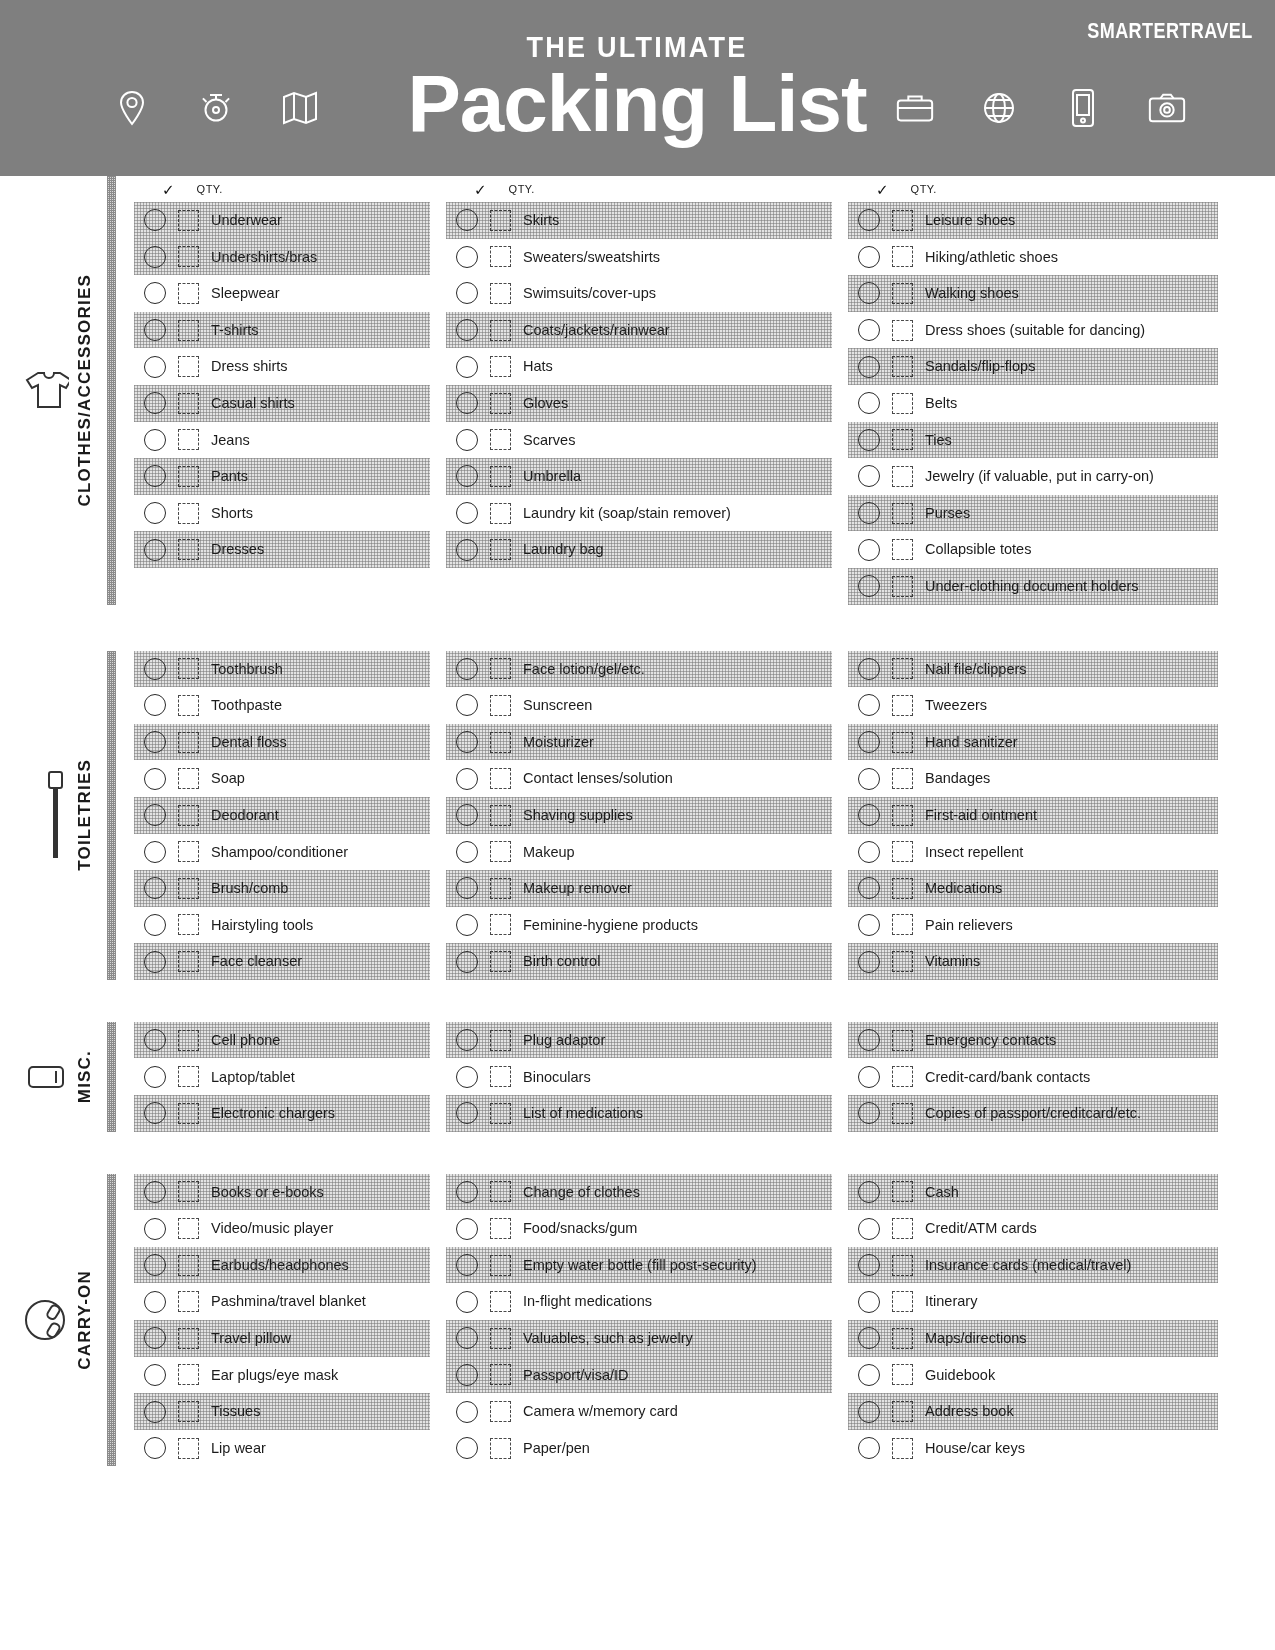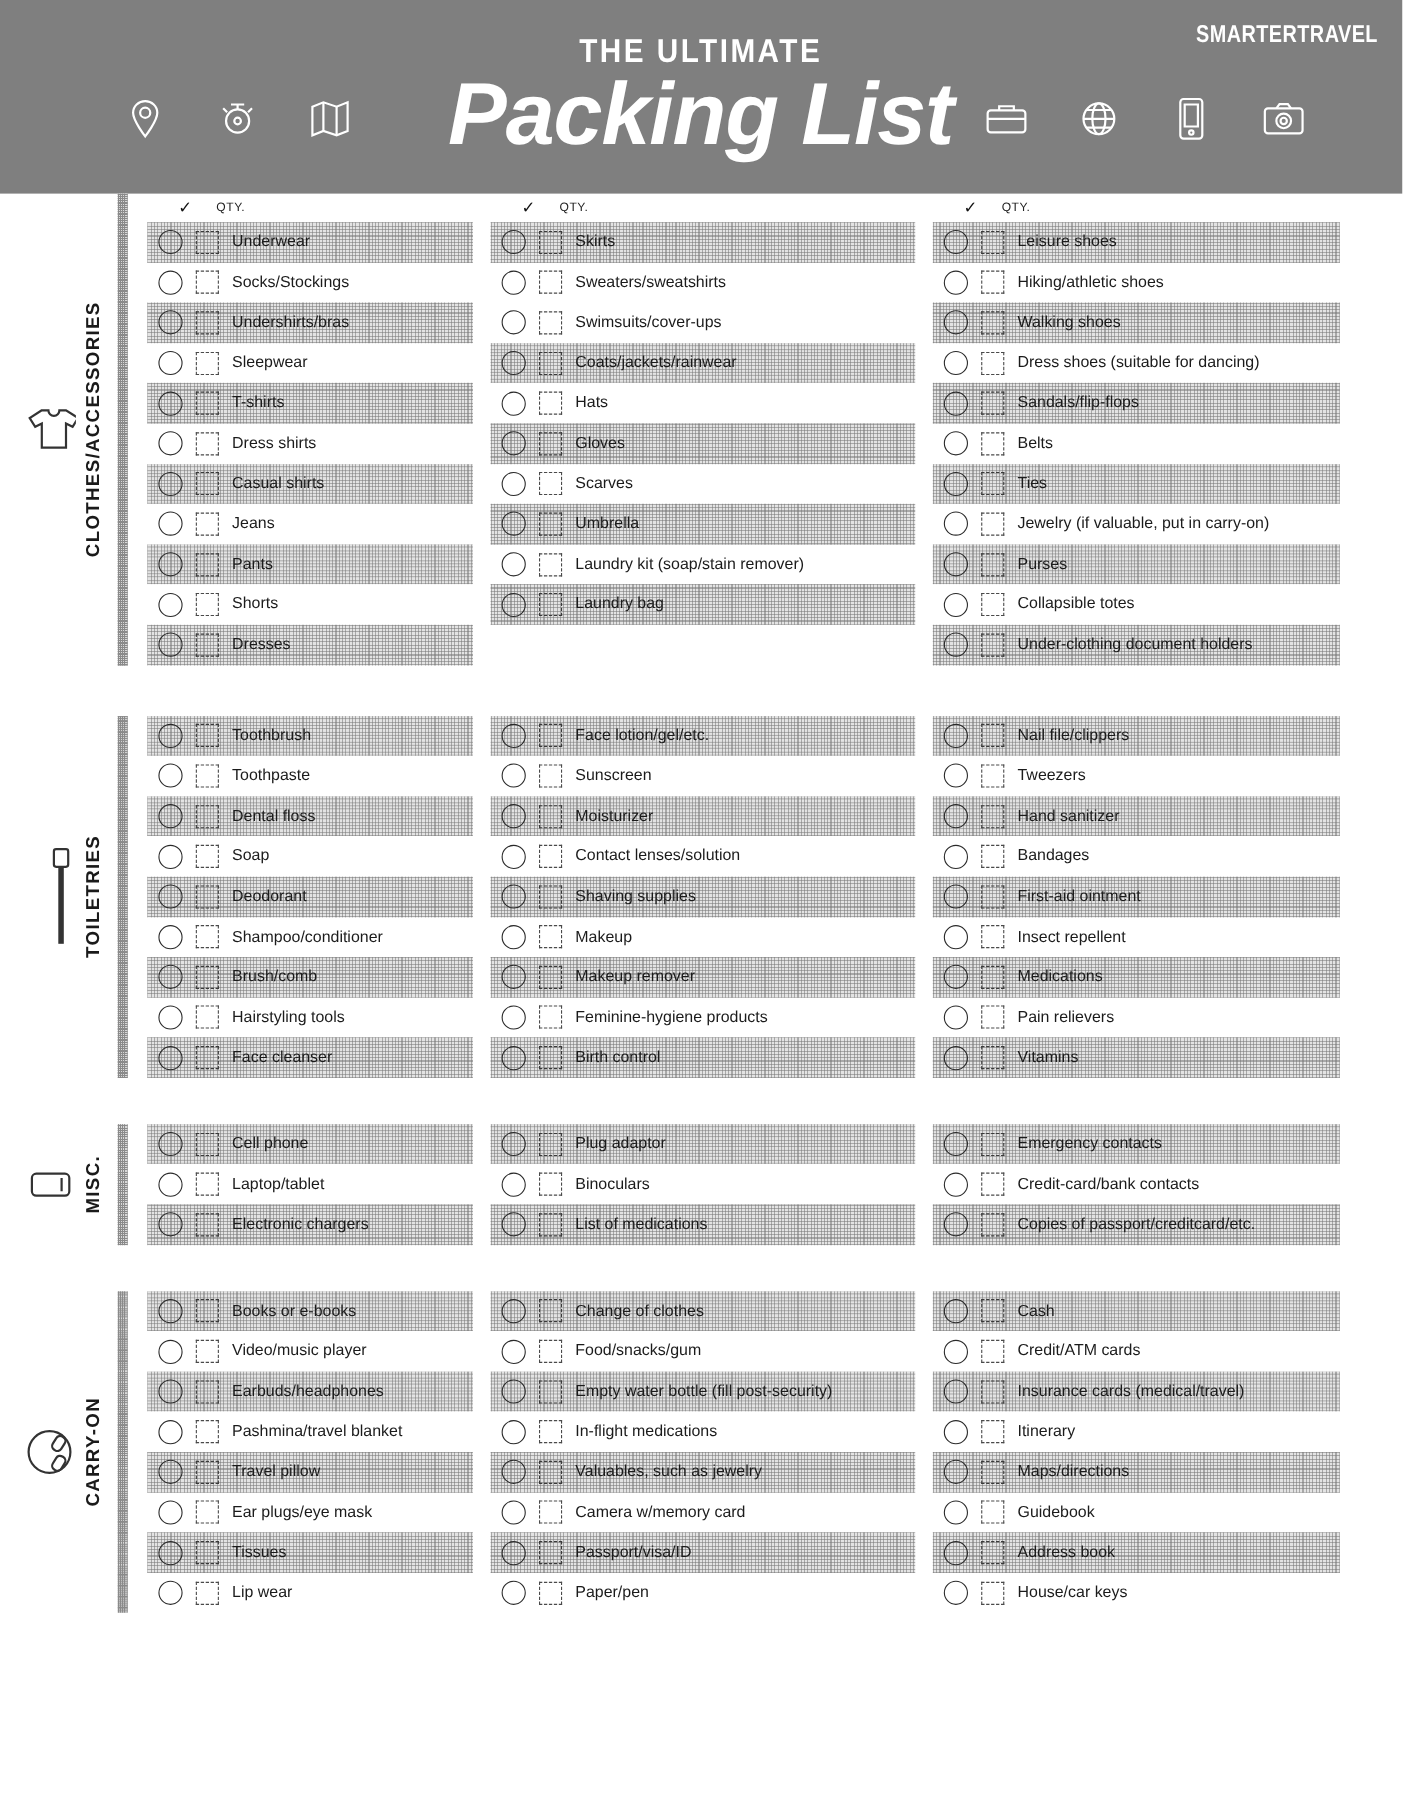--- a/index.html
+++ b/index.html
@@ -47,21 +47,20 @@
     transform: scaleX(0.9);
   }
   .title-main {
     color: #ffffff;
     font-size: 80px;
     font-weight: bold;
     line-height: 0.95;
     margin-top: 2px;
     letter-spacing: -1px;
     font-family: "Liberation Sans", sans-serif;
-    font-style: italic;
   }
   .hdr-icons {
     position: absolute;
     top: 88px;
     display: flex;
     gap: 44px;
     align-items: center;
   }
   .hdr-icons.left { left: 112px; }
   .hdr-icons.right { right: 88px; }
@@ -281,25 +280,20 @@
         <div class="col-head">
           <span class="check-glyph">✓</span>
           <span class="qty-label">QTY.</span>
         </div>
         <div class="rows">
           <div class="row shaded">
               <span class="bubble"></span>
               <span class="qtybox"></span>
               <span class="item-label">Underwear</span>
             </div>
-          <div class="row">
-              <span class="bubble"></span>
-              <span class="qtybox"></span>
-              <span class="item-label">Socks/Stockings</span>
-            </div>
           <div class="row shaded">
               <span class="bubble"></span>
               <span class="qtybox"></span>
               <span class="item-label">Undershirts/bras</span>
             </div>
           <div class="row">
               <span class="bubble"></span>
               <span class="qtybox"></span>
               <span class="item-label">Sleepwear</span>
             </div>
@@ -794,29 +788,29 @@
           <div class="row">
               <span class="bubble"></span>
               <span class="qtybox"></span>
               <span class="item-label">In-flight medications</span>
             </div>
           <div class="row shaded">
               <span class="bubble"></span>
               <span class="qtybox"></span>
               <span class="item-label">Valuables, such as jewelry</span>
             </div>
+          <div class="row shaded">
+              <span class="bubble"></span>
+              <span class="qtybox"></span>
+              <span class="item-label">Passport/visa/ID</span>
+            </div>
           <div class="row">
               <span class="bubble"></span>
               <span class="qtybox"></span>
               <span class="item-label">Camera w/memory card</span>
-            </div>
-          <div class="row shaded">
-              <span class="bubble"></span>
-              <span class="qtybox"></span>
-              <span class="item-label">Passport/visa/ID</span>
             </div>
           <div class="row">
               <span class="bubble"></span>
               <span class="qtybox"></span>
               <span class="item-label">Paper/pen</span>
             </div>
         </div>
       </div>
 
       <div>

